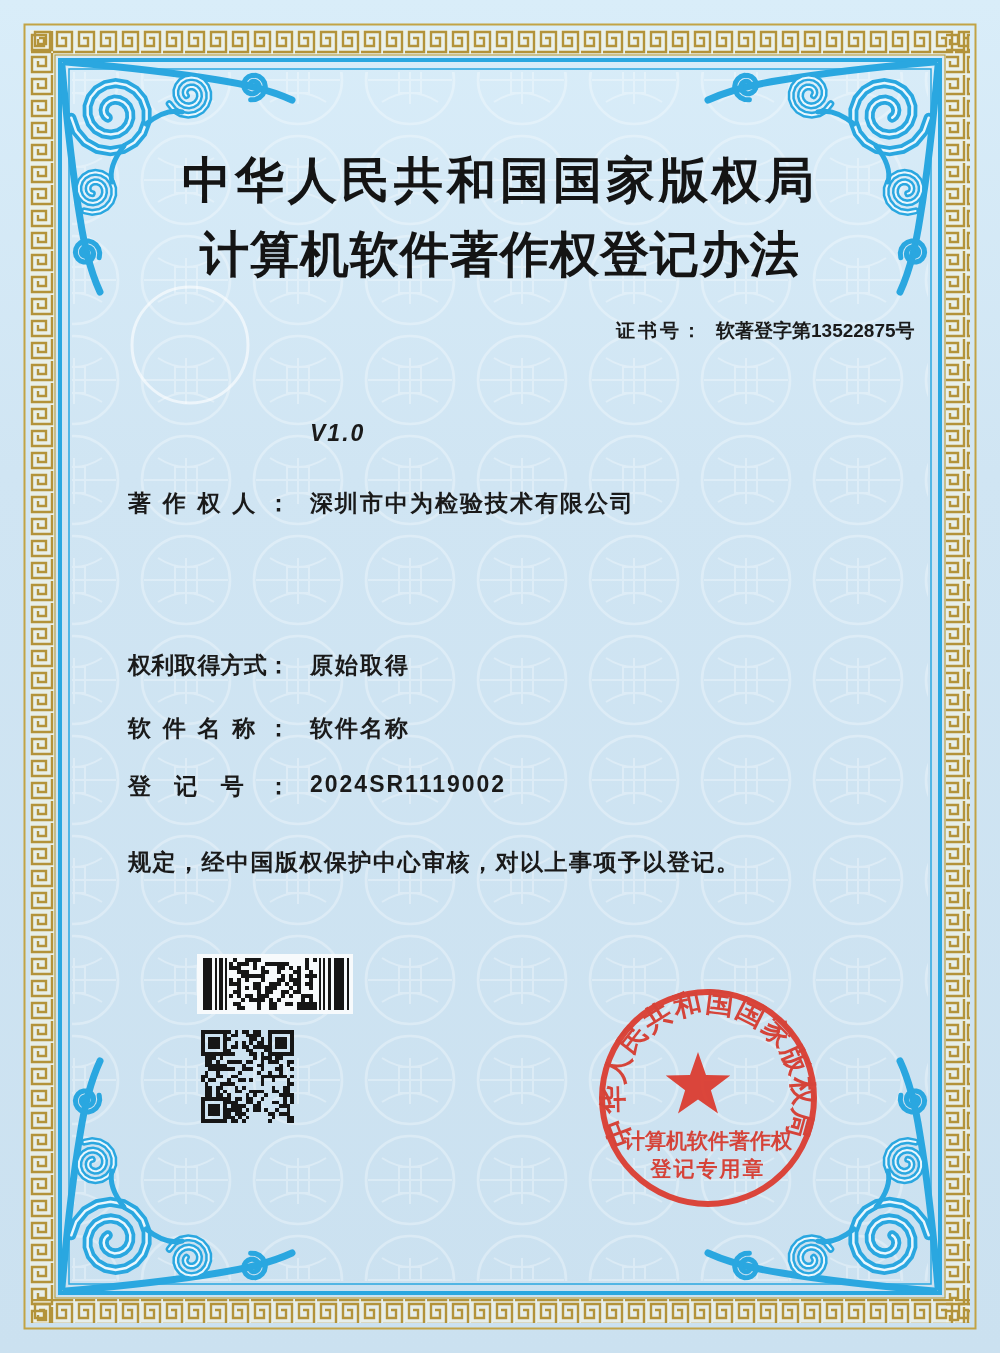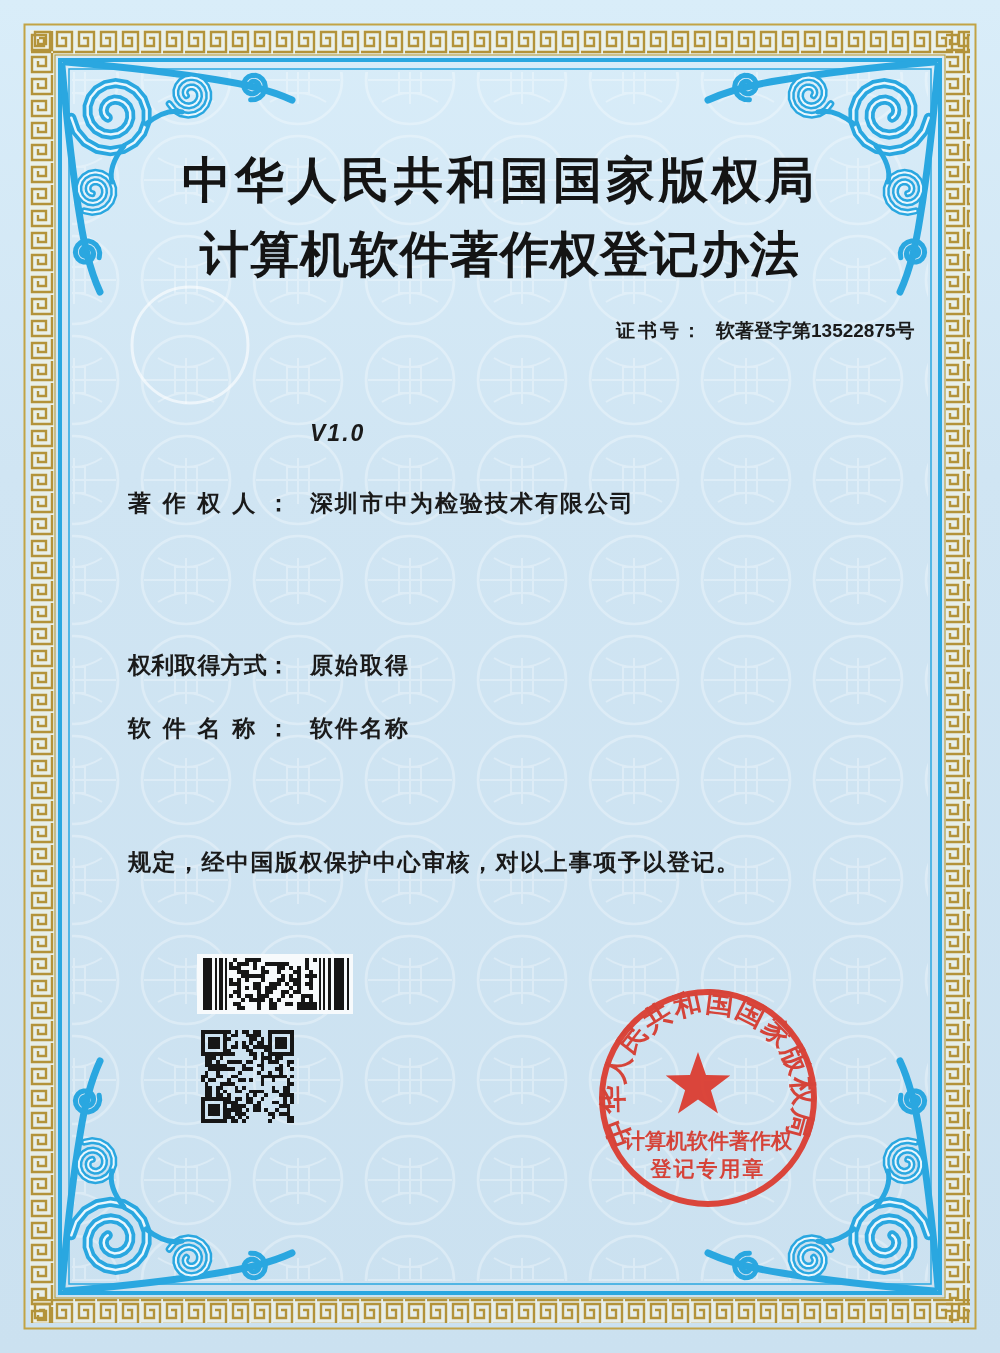--- a/index.html
+++ b/index.html
@@ -146,20 +146,24 @@
   <div class="row r2">
     <span class="lbl">著作权人：</span>
     <span class="val">深圳市中为检验技术有限公司</span>
   </div>
 
   <div class="row r4">
     <span class="lbl">软件名称：</span>
     <span class="val">软件名称</span>
   </div>
 
+  <div class="row r5">
+    <span class="lbl">登记号：</span>
+    <span class="val">2024SR1119002</span>
+  </div>
 
   <div class="para">
     <div class="l2">规定，经中国版权保护中心审核，对以上事项予以登记。</div>
   </div>
 
   <div class="barcode">
       <div class="bc-bar" style="left: 6px; top: 4px; width: 9px; height: 52px;"></div>
       <div class="bc-bar" style="left: 18px; top: 4px; width: 2px; height: 52px;"></div>
       <div class="bc-bar" style="left: 22px; top: 4px; width: 4px; height: 52px;"></div>
       <div class="bc-bar" style="left: 28px; top: 4px; width: 2px; height: 52px;"></div>

